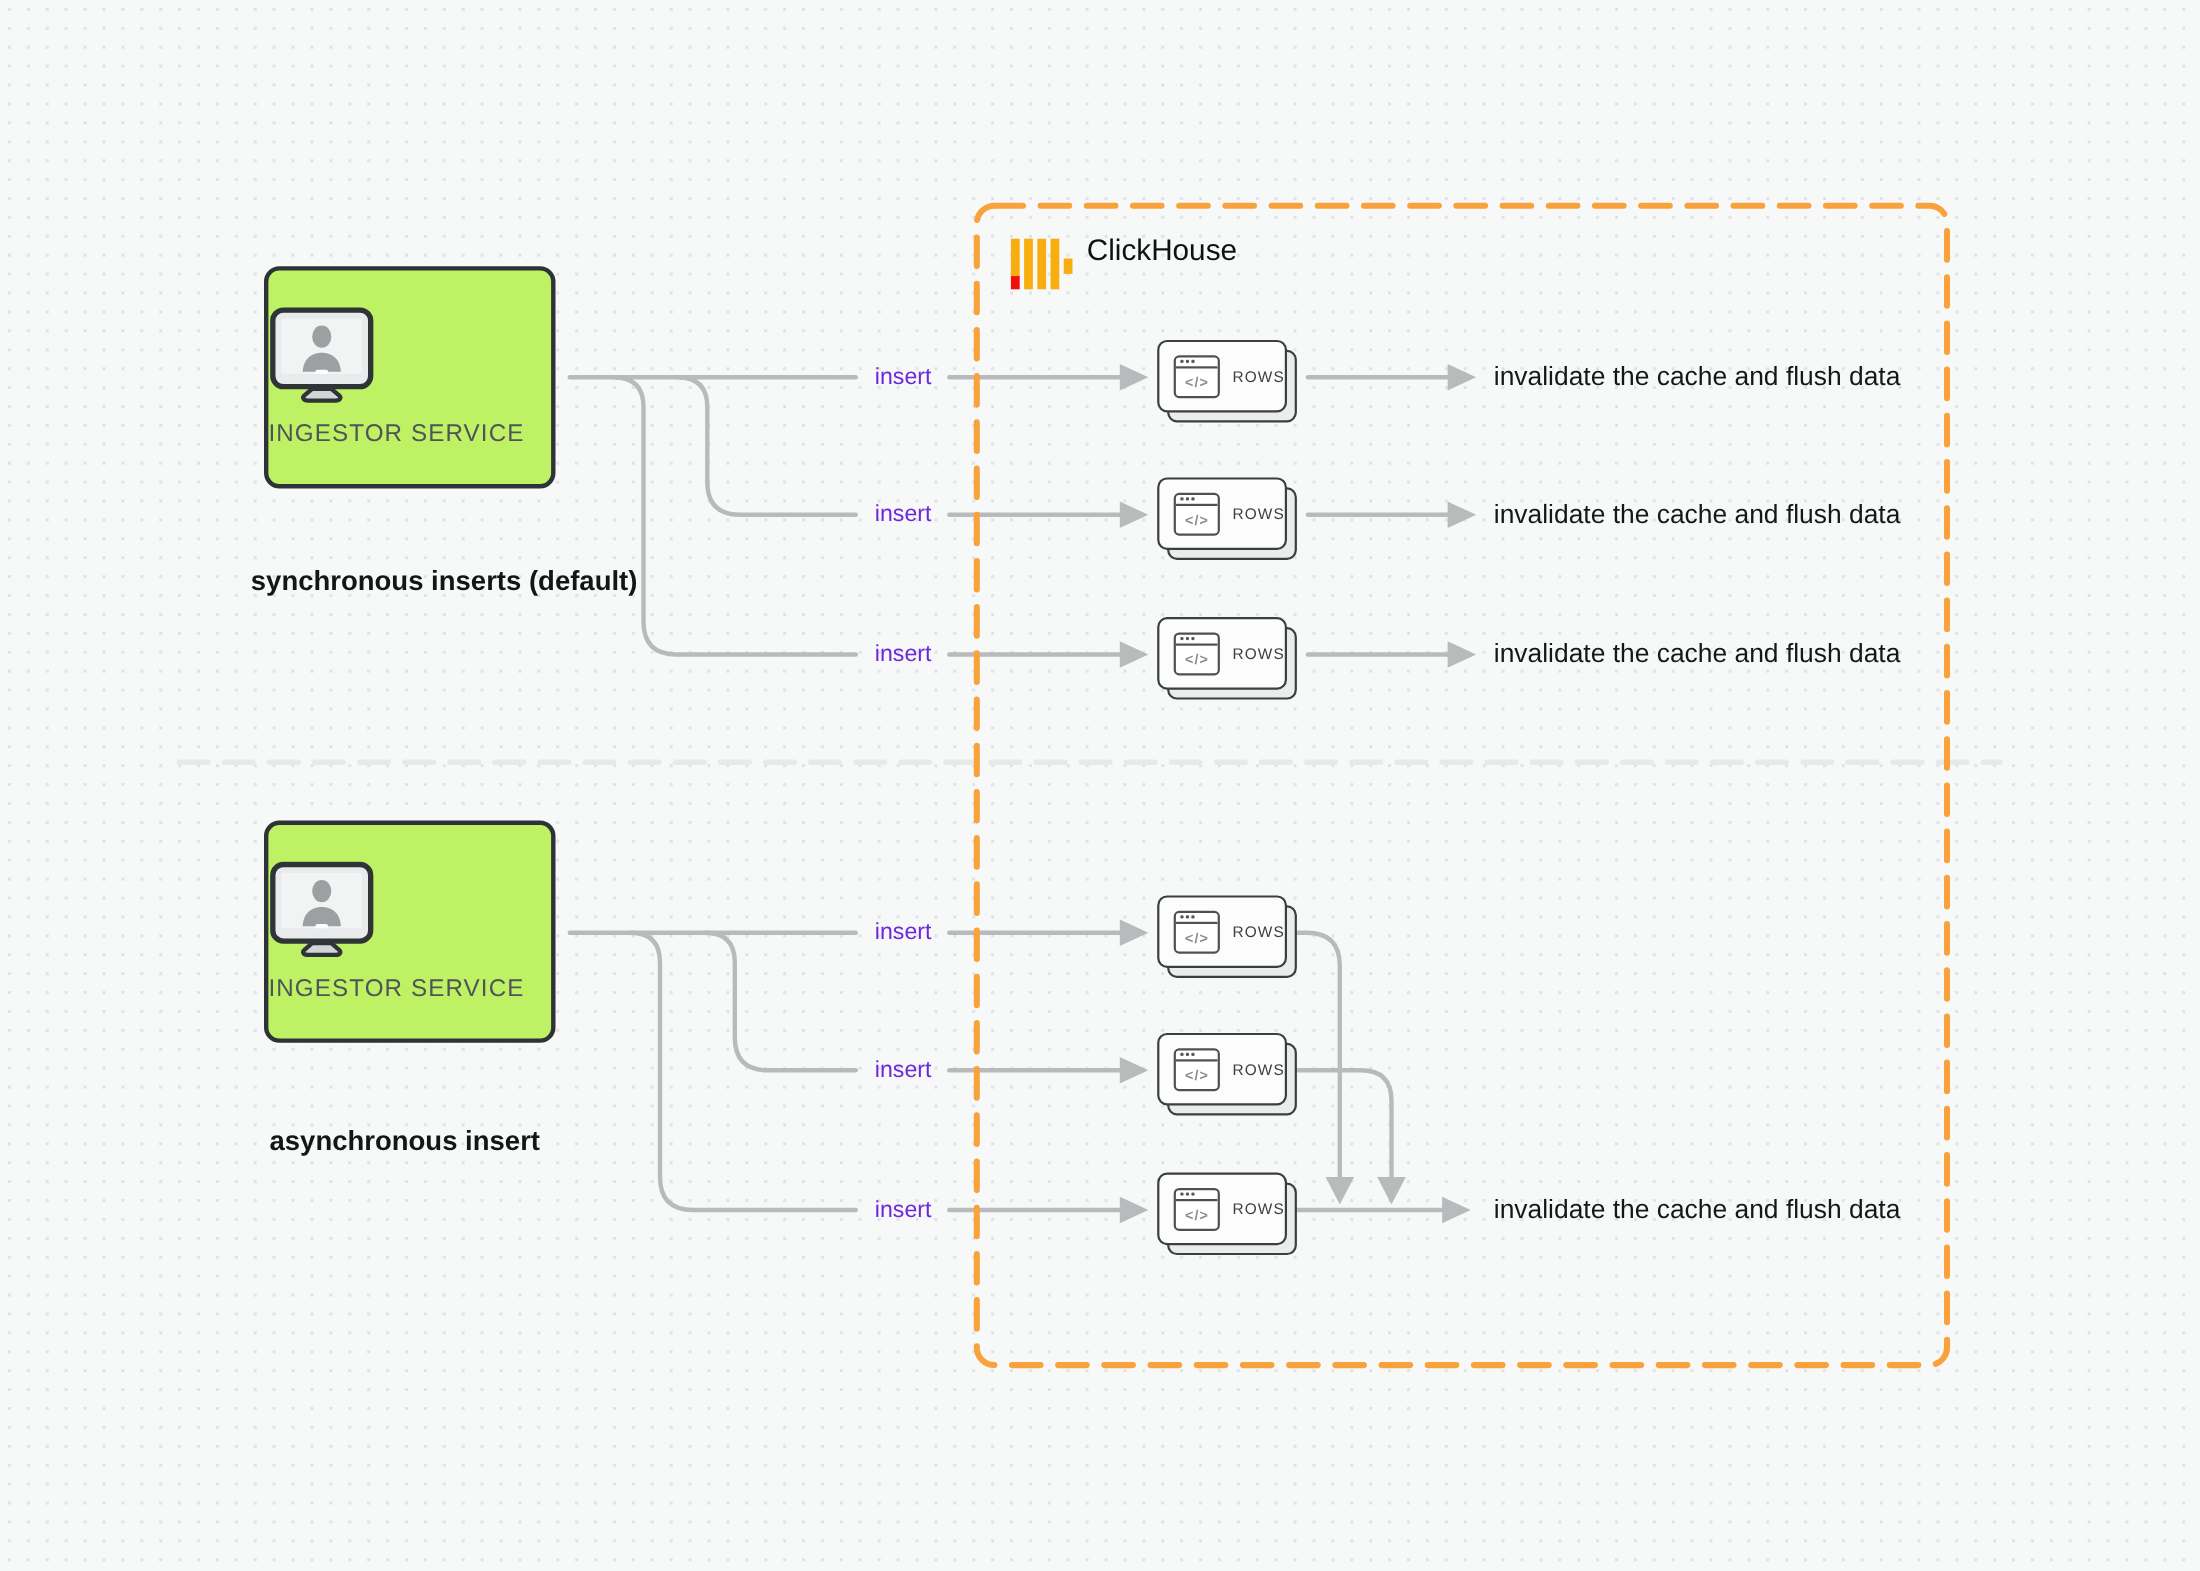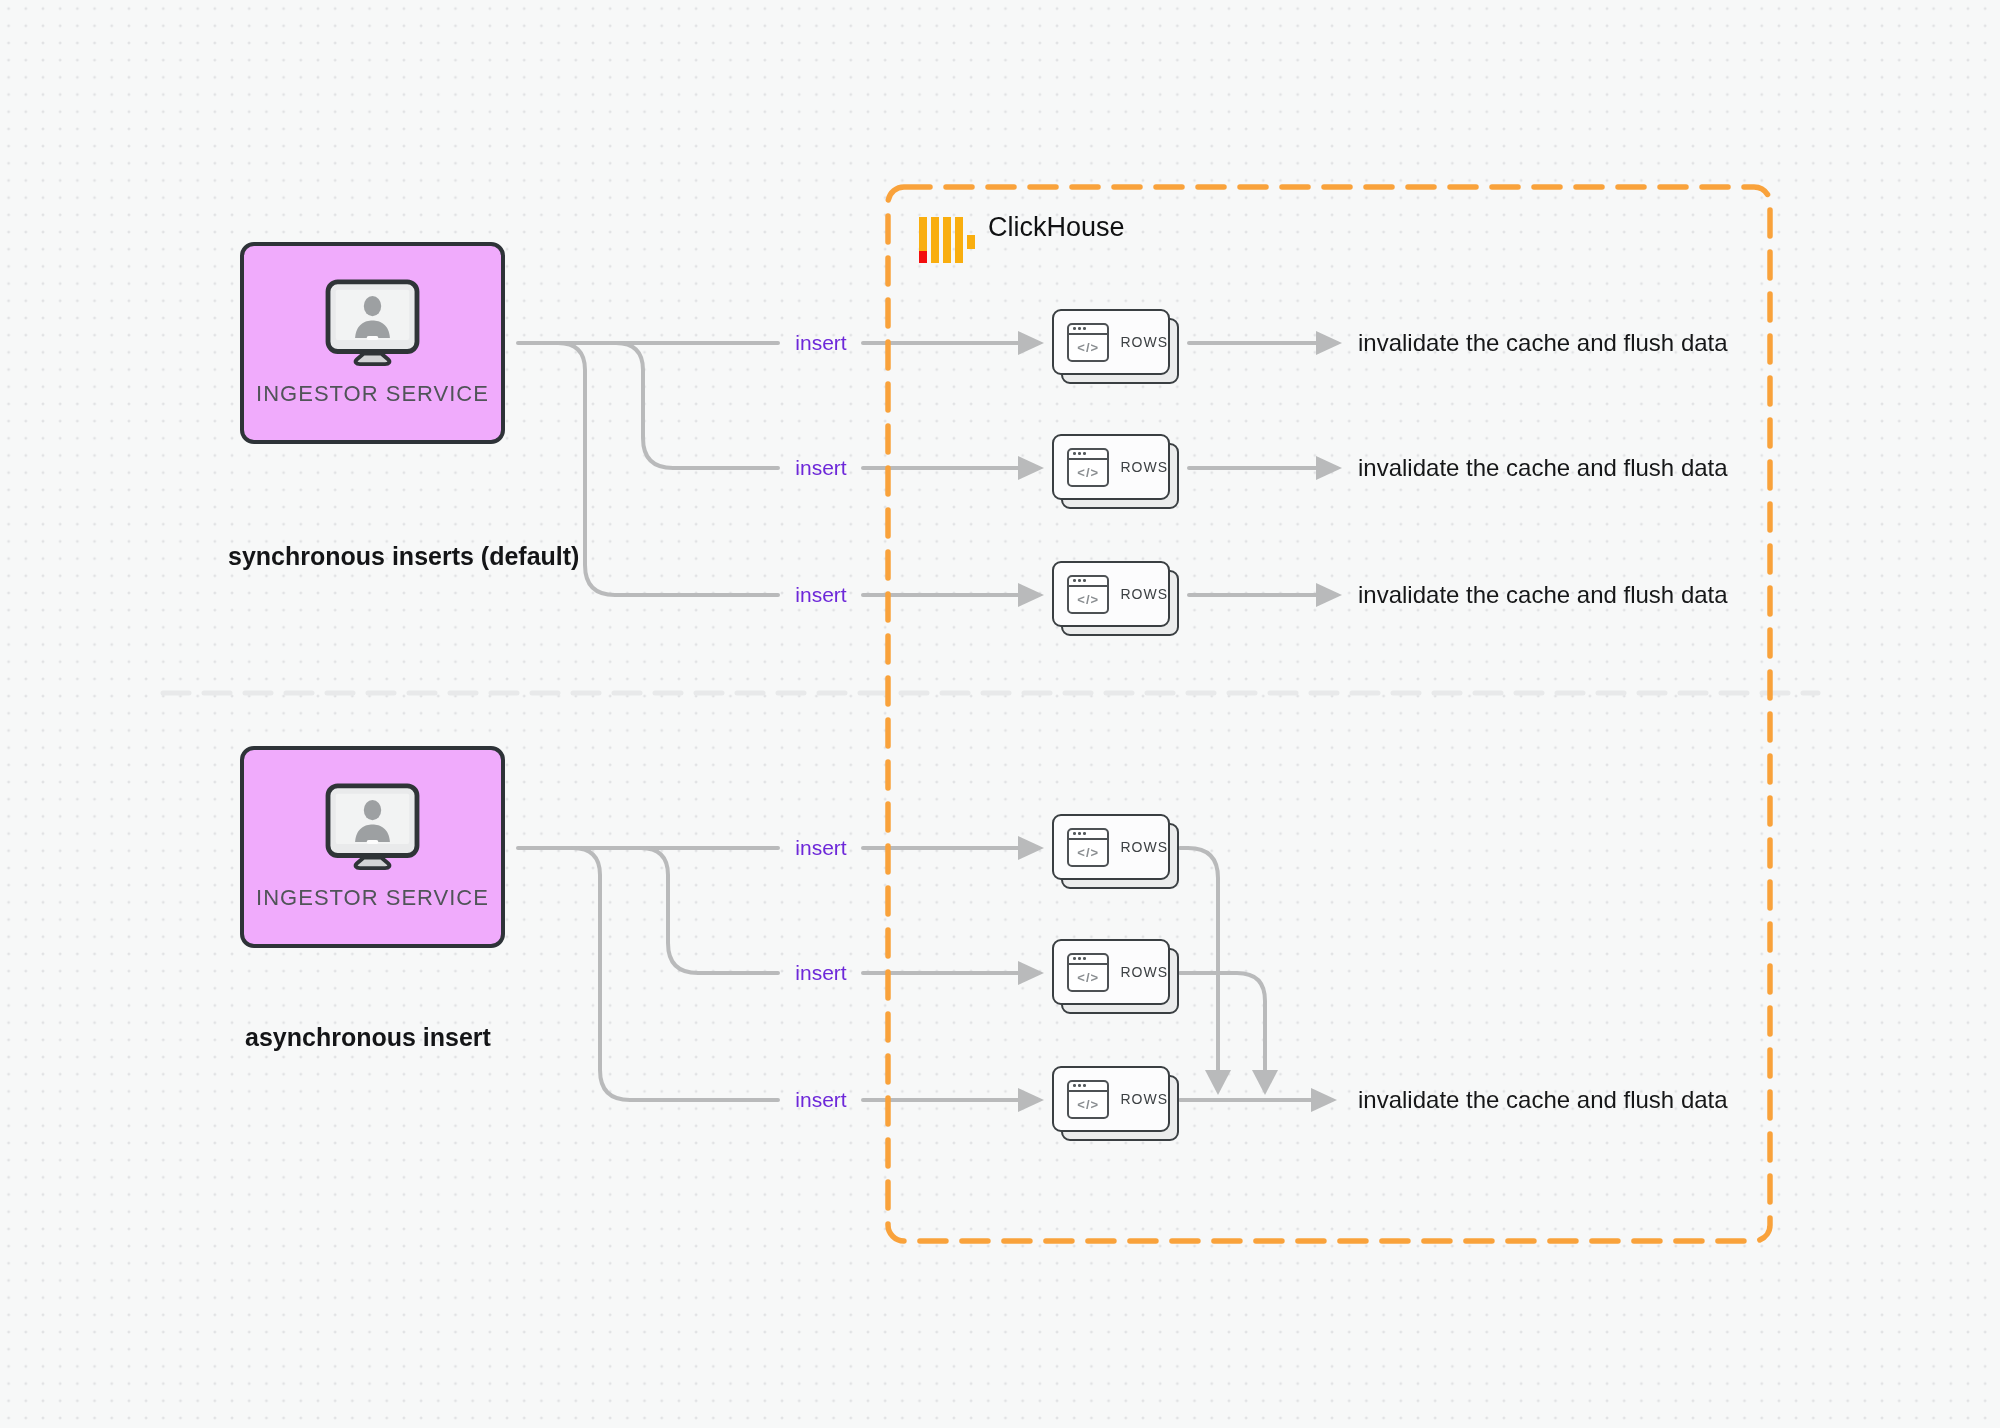--- a/index.html
+++ b/index.html
@@ -9,22 +9,22 @@
     font-family:"Liberation Sans", sans-serif;
     background-color:#f7f8f8;
     background-image:radial-gradient(circle, #e1e2e4 1.3px, transparent 1.6px);
     background-size:17.2px 17.2px;
     overflow:hidden;
   }
   #canvas { position:absolute; left:0; top:0; width:2000px; height:1428px; }
 
   .ingestor-box{
     position:absolute; width:265px; height:202px;
-    background:#f0abfc; border:4px solid #2e3338; border-radius:14px;
-    display:flex; flex-direction:column; align-items:center; justify-content:center;
+    background:#bef264; border:4px solid #2e3338; border-radius:14px;
+    display:flex; flex-direction:column; justify-content:center;
     gap:14px;
   }
   .ingestor-label{
     font-size:22px; font-weight:500; color:#505458; letter-spacing:1px;
   }
   .caption{
     position:absolute; font-size:25px; font-weight:bold; color:#141517; white-space:nowrap;
   }
   .insert-label{
     position:absolute; transform:translate(-50%,-50%);
@@ -146,21 +146,21 @@
     <rect x="4" y="3" width="92" height="72" rx="10" fill="#e9eaeb" stroke="#2f3437" stroke-width="5"></rect>
     <rect x="12" y="11" width="76" height="52" rx="2" fill="#f2f3f3"></rect>
     <ellipse cx="50" cy="28" rx="9" ry="10.5" fill="#9da0a2"></ellipse>
     <path d="M32,61 C33,47 42,43 50,43 C58,43 67,47 68,61 Z" fill="#9da0a2"></path>
     <rect x="44" y="59" width="12" height="4" rx="2" fill="#fdfdfd"></rect>
     <path d="M41,77 h18 l7,6 c3,2.5 1,5 -3,5 h-26 c-4,0 -6,-2.5 -3,-5 z" fill="#d2d4d5" stroke="#2f3437" stroke-width="4" stroke-linejoin="round"></path>
   </svg>
   <div class="ingestor-label">INGESTOR SERVICE</div>
 </div>
 
-<div class="caption" style="left:228px; top:514px;margin-top:28px;">synchronous inserts (default)</div>
+<div class="caption" style="left:228px; top:514px;">synchronous inserts (default)</div>
 <div class="caption" style="left:245px; top:1023px;">asynchronous insert</div>
 
 <span class="insert-label" style="left:821px; top:343px;">insert</span>
 <span class="insert-label" style="left:821px; top:468px;">insert</span>
 <span class="insert-label" style="left:821px; top:595px;">insert</span>
 <span class="insert-label" style="left:821px; top:848px;">insert</span>
 <span class="insert-label" style="left:821px; top:973px;">insert</span>
 <span class="insert-label" style="left:821px; top:1100px;">insert</span>
 
 <div class="rows-card" style="left:1052px; top:309px;">

